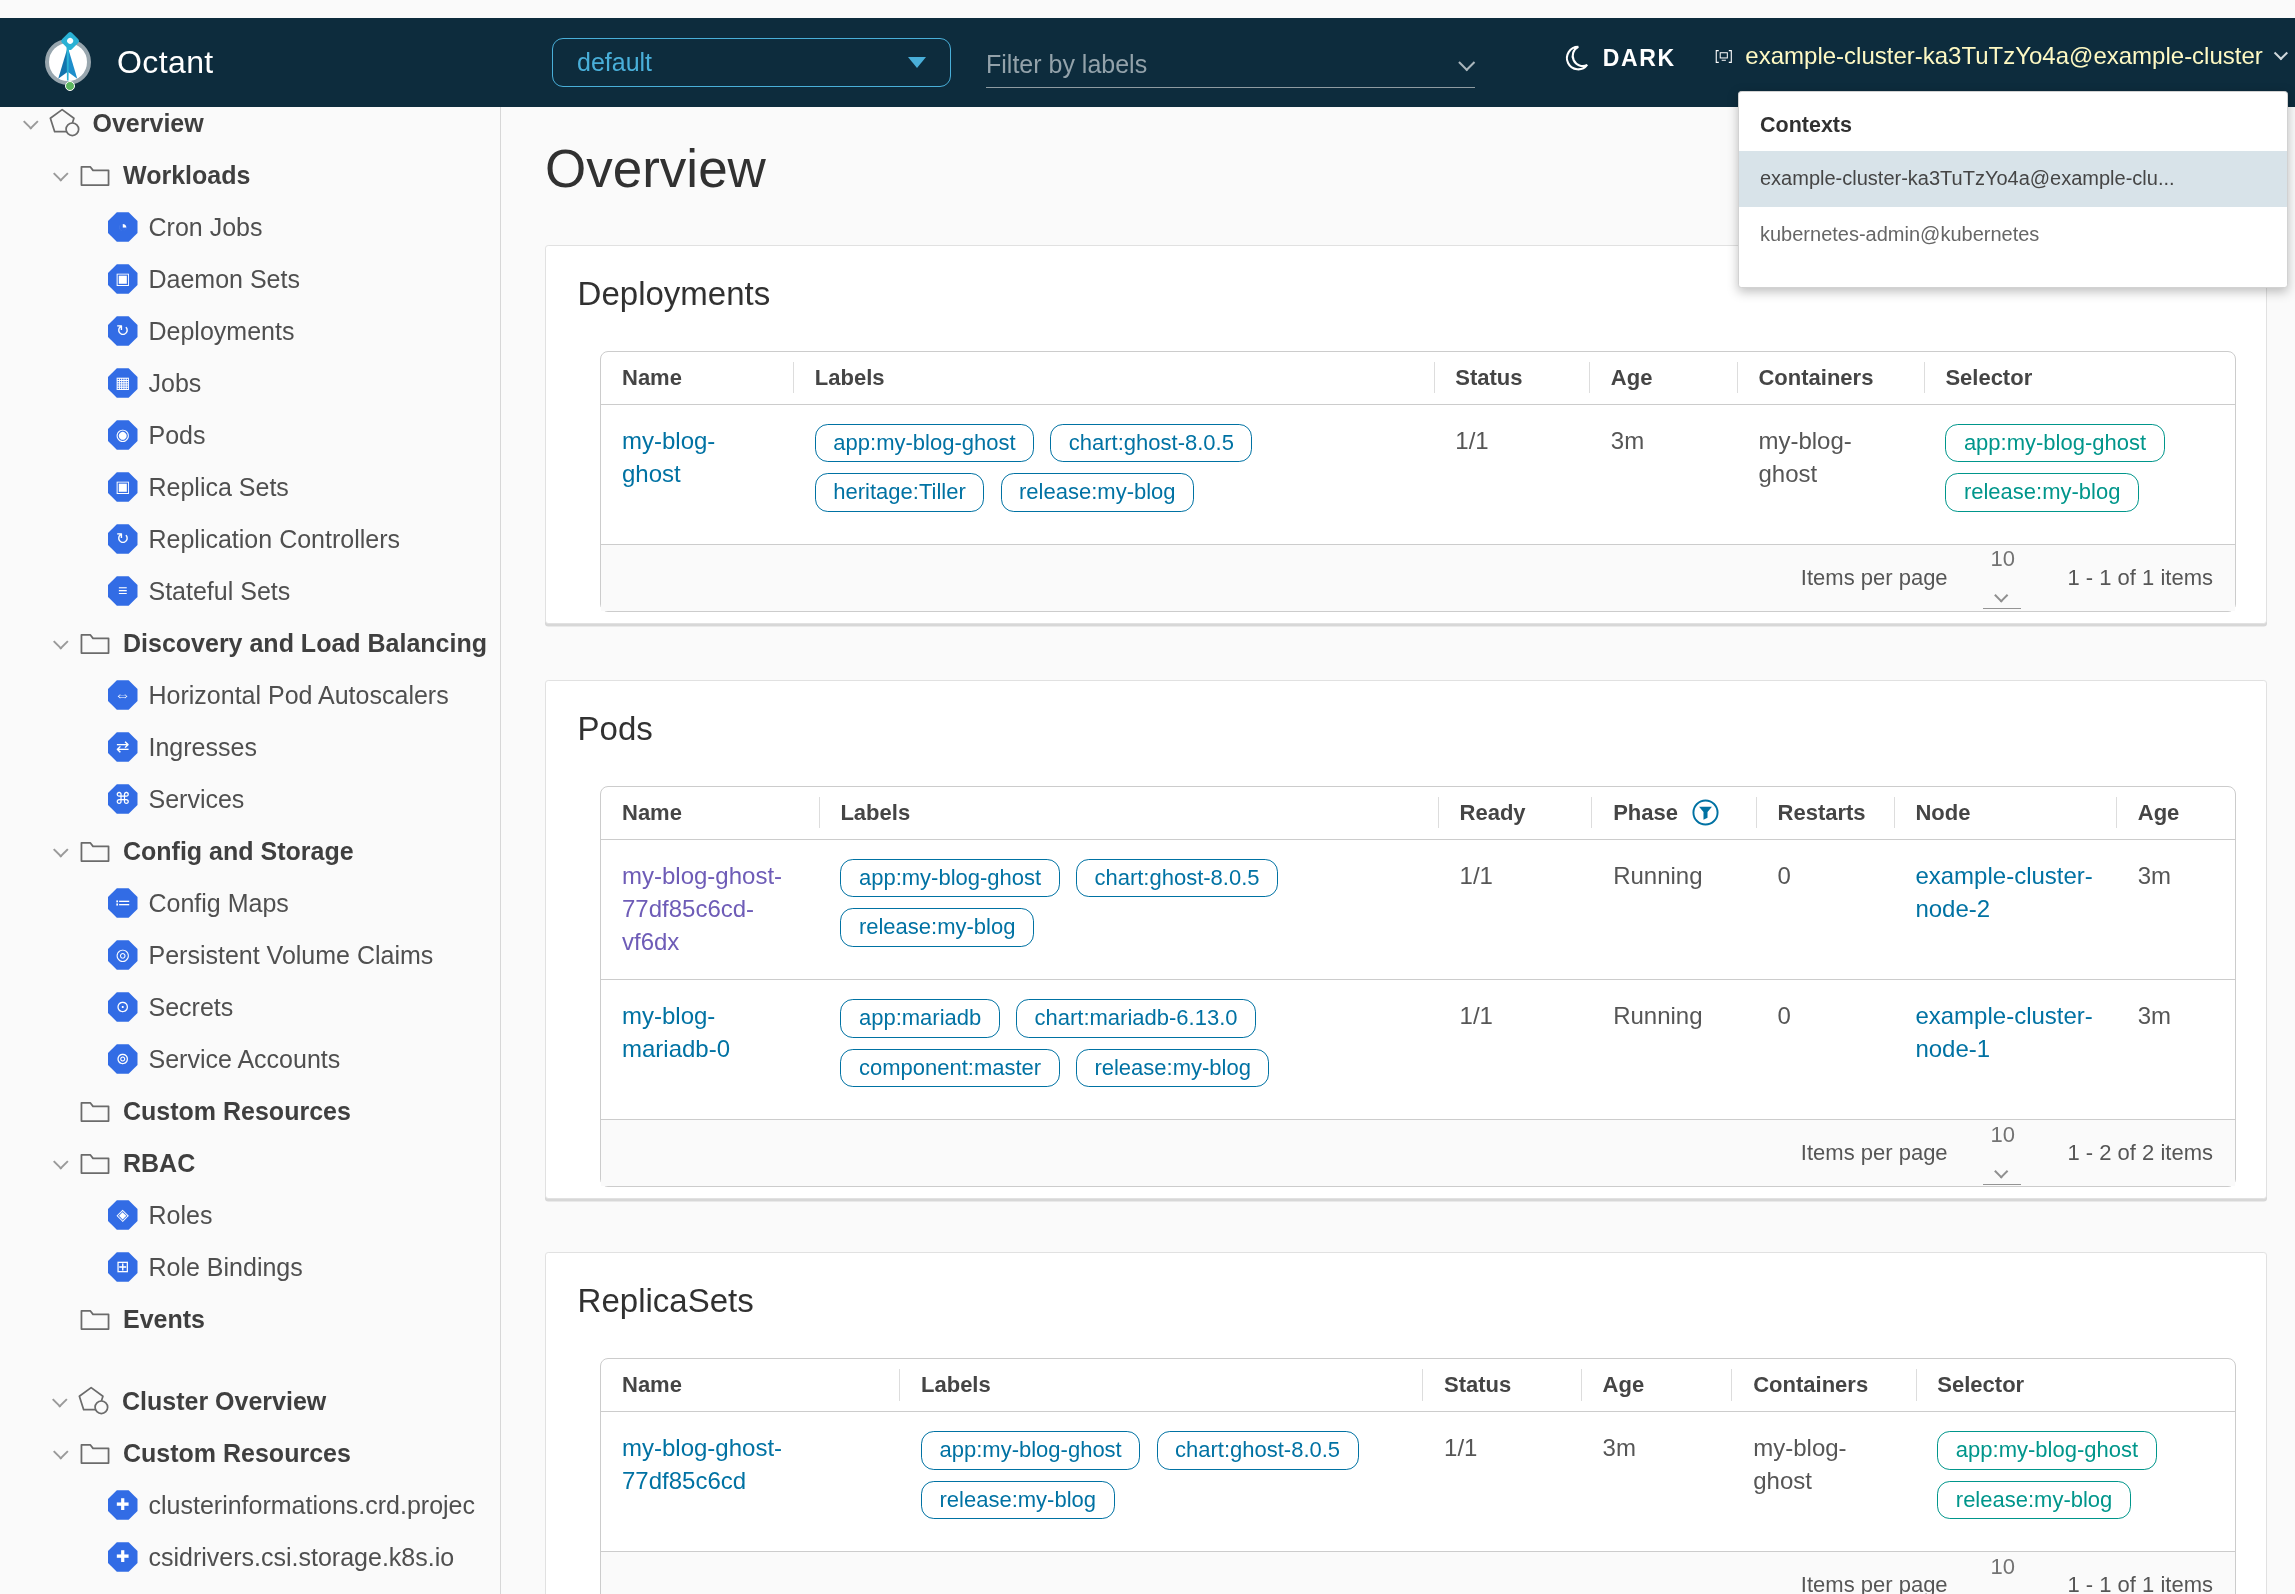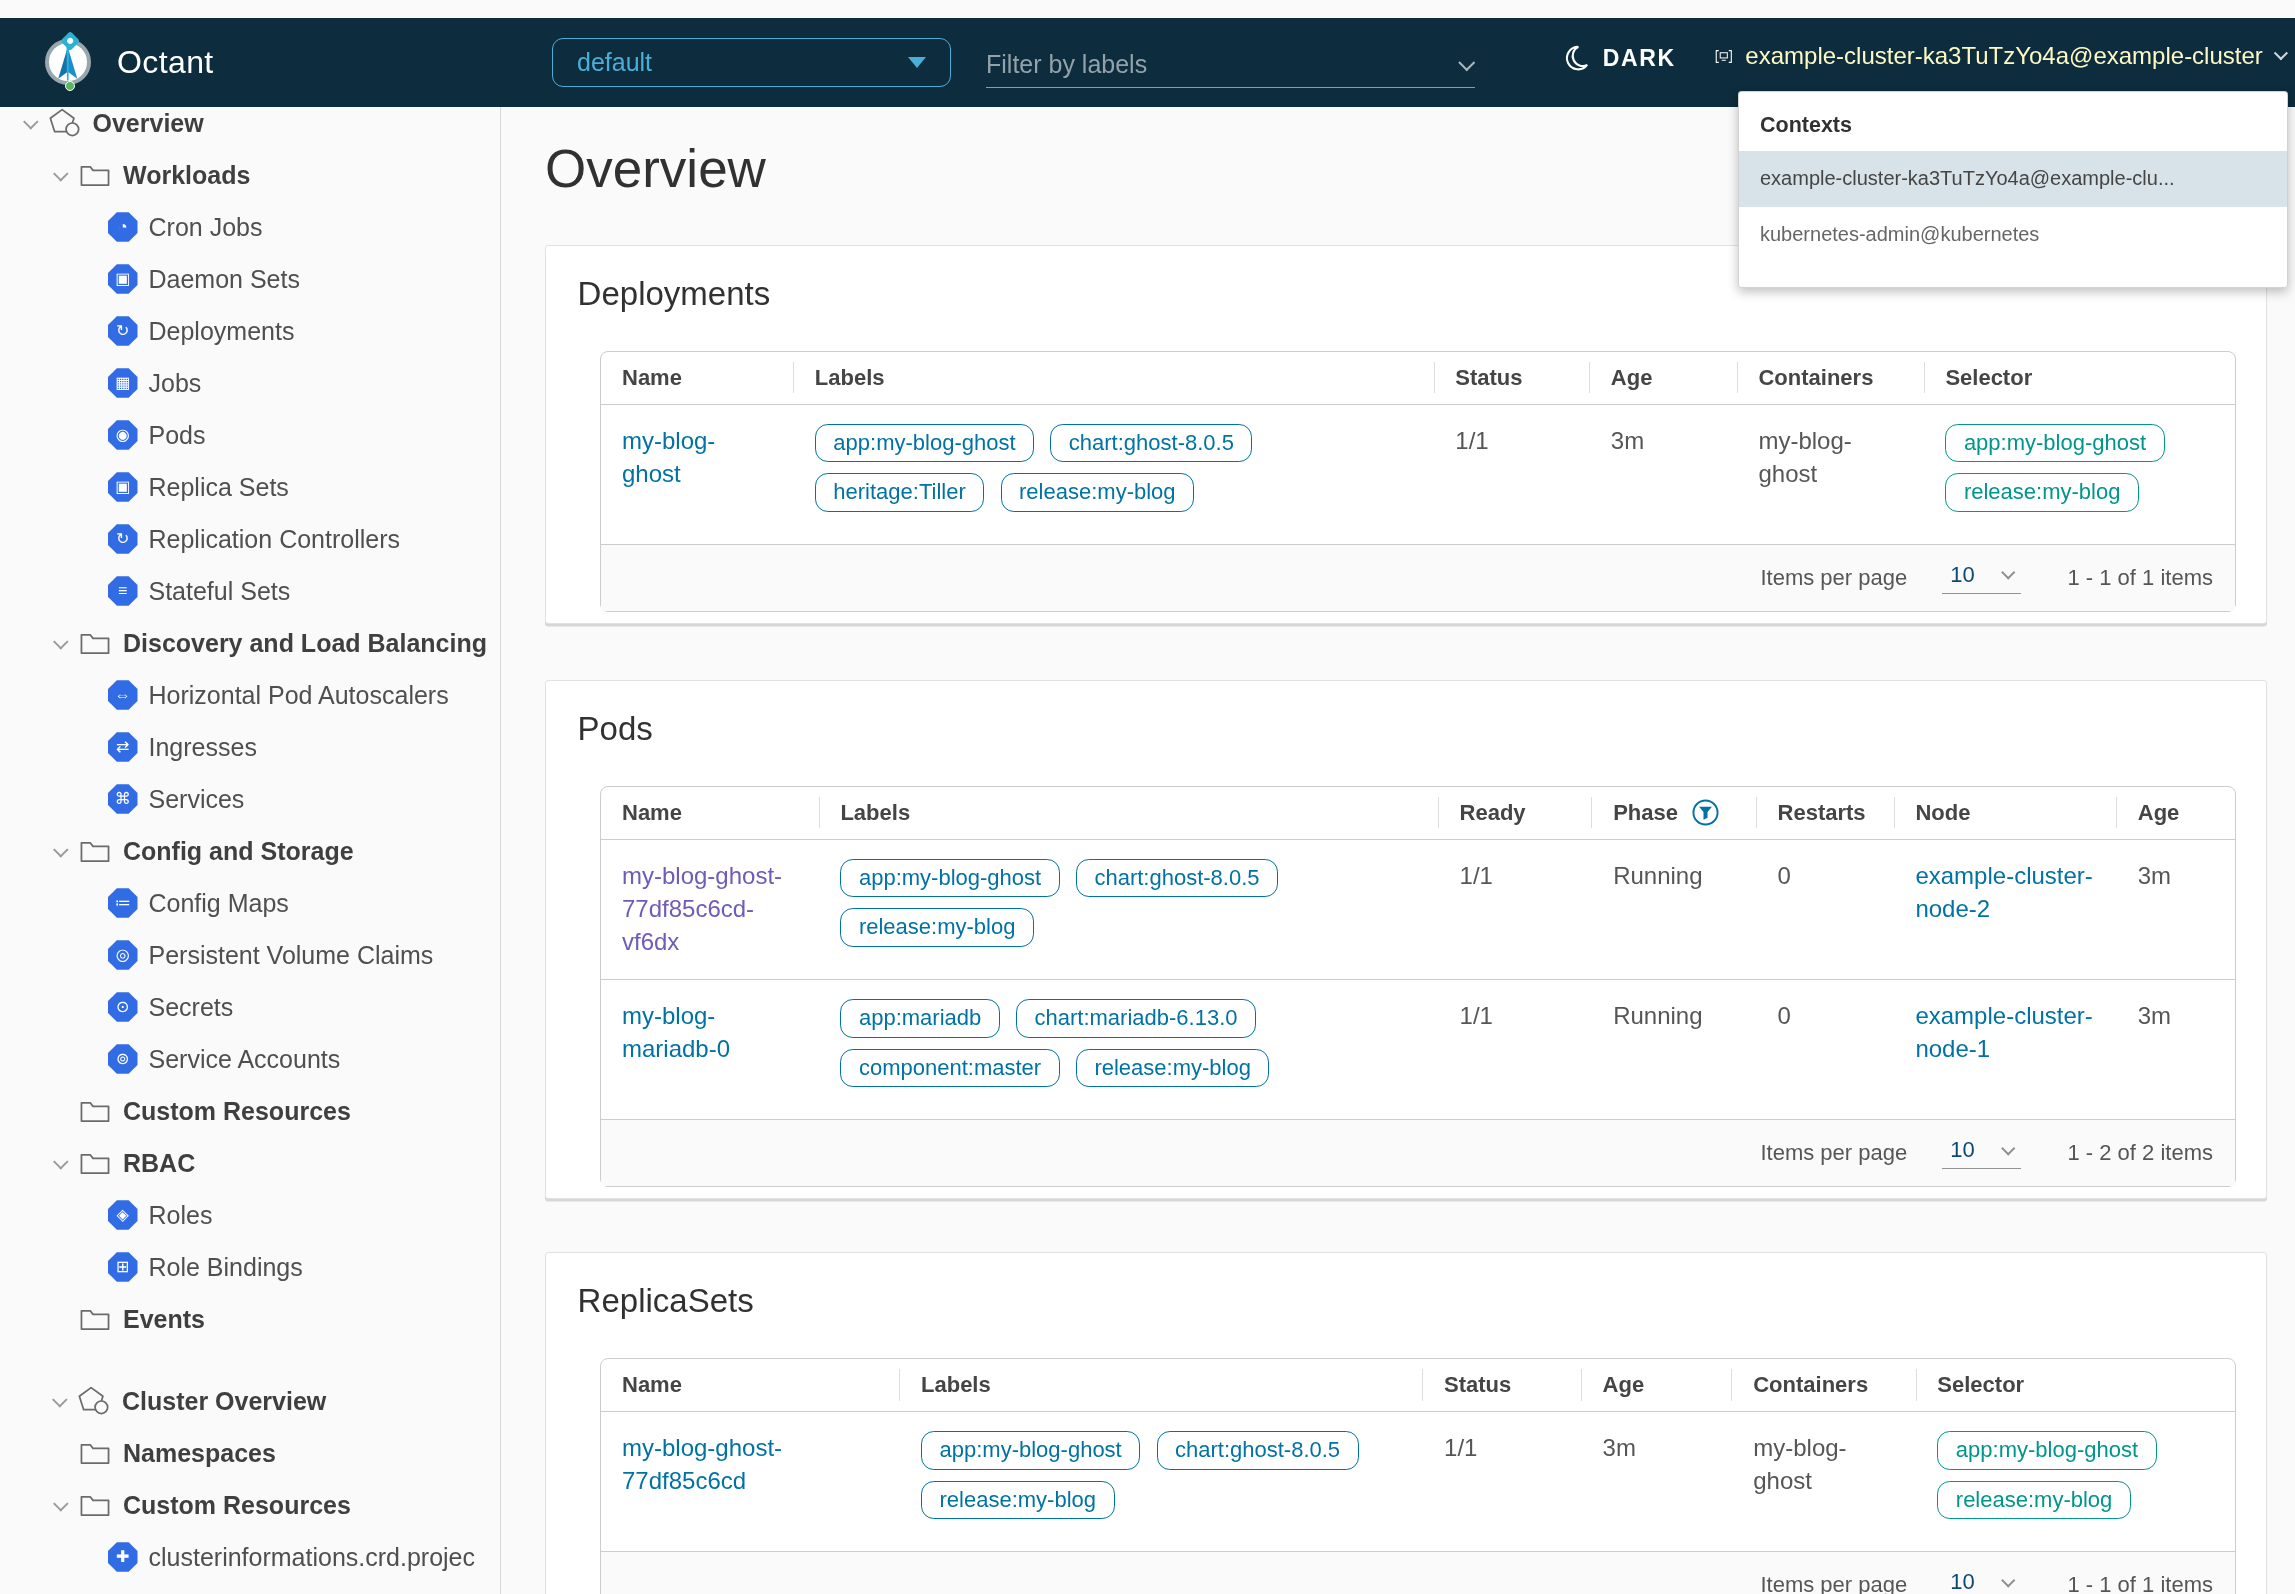--- a/index.html
+++ b/index.html
@@ -108,22 +108,22 @@
   .wrap-node { display:inline-block; max-width:195px; }
 
   .tag { display:inline-block; border:1.6px solid #0072a3; color:#0072a3; background:#fff;
     border-radius:12.8px; padding:4px 17.5px 5.6px; font-size:22px; line-height:27px;
     margin:0 9.6px 11px 0; cursor:pointer; white-space:nowrap; }
   .tag.teal { border-color:#00968b; color:#00968b; display:block; width:max-content; }
 
   .dg-foot { display:flex; align-items:center; justify-content:flex-end; height:67px;
     background:#fafafa; border-top:0.8px solid #ccc; padding-right:22px;
     font-size:22px; color:#565656; }
-  .pagesize { display:inline-flex; align-items:center; gap:30px; margin-left:35px;
-    border-bottom:1.6px solid #949494; padding:0 6.4px 5.6px 8px; color:#0c4a6e; cursor:pointer; }
+  .pagesize { display:inline-flex; align-items:center; gap:20px; margin-left:35px;
+    border-bottom:1.6px solid #949494; padding:0 6.4px 5.6px 8px; color:#737373; cursor:pointer;flex-direction:column; }
   .pagesize .pc { width:10.4px; height:10.4px; border-left:2px solid #8f8f8f;
     border-bottom:2px solid #8f8f8f; transform:rotate(-45deg) translateY(-2.4px); }
   .range { margin-left:46px; }
 
   svg { display:block; }
 </style>
 </head>
 <body>
 
 <div class="app-header">
@@ -332,29 +332,20 @@
       </span>
     <span class="nav-icon">
       <svg width="33" height="32" viewBox="0 0 42 40">
           <polygon points="18,3 3,14 8.5,31 27.5,31 33,14" fill="none" stroke="#6b6b6b" stroke-width="2.2" stroke-linejoin="round"></polygon>
         <circle cx="31" cy="28" r="8" fill="#fafafa" stroke="#6b6b6b" stroke-width="2.2"></circle>
         </svg>
     </span>
     <span class="nav-label">Cluster Overview</span>
   </div>
 
-  <div class="nav-row lvl1 bold">
-    <span class="nav-spacer"></span>
-    <span class="nav-icon">
-      <svg width="32" height="25.5" viewBox="0 0 40 32">
-          <path d="M3 6 h11 l3.5 4.5 H37 V29 H3 Z" fill="none" stroke="#6b6b6b" stroke-width="2.2" stroke-linejoin="round"></path>
-        </svg>
-    </span>
-    <span class="nav-label">Namespaces</span>
-  </div>
 
   <div class="nav-row lvl1 bold">
     <span class="nav-chevron">
         <i></i>
       </span>
     <span class="nav-icon">
       <svg width="32" height="25.5" viewBox="0 0 40 32">
           <path d="M3 6 h11 l3.5 4.5 H37 V29 H3 Z" fill="none" stroke="#6b6b6b" stroke-width="2.2" stroke-linejoin="round"></path>
         </svg>
     </span>

